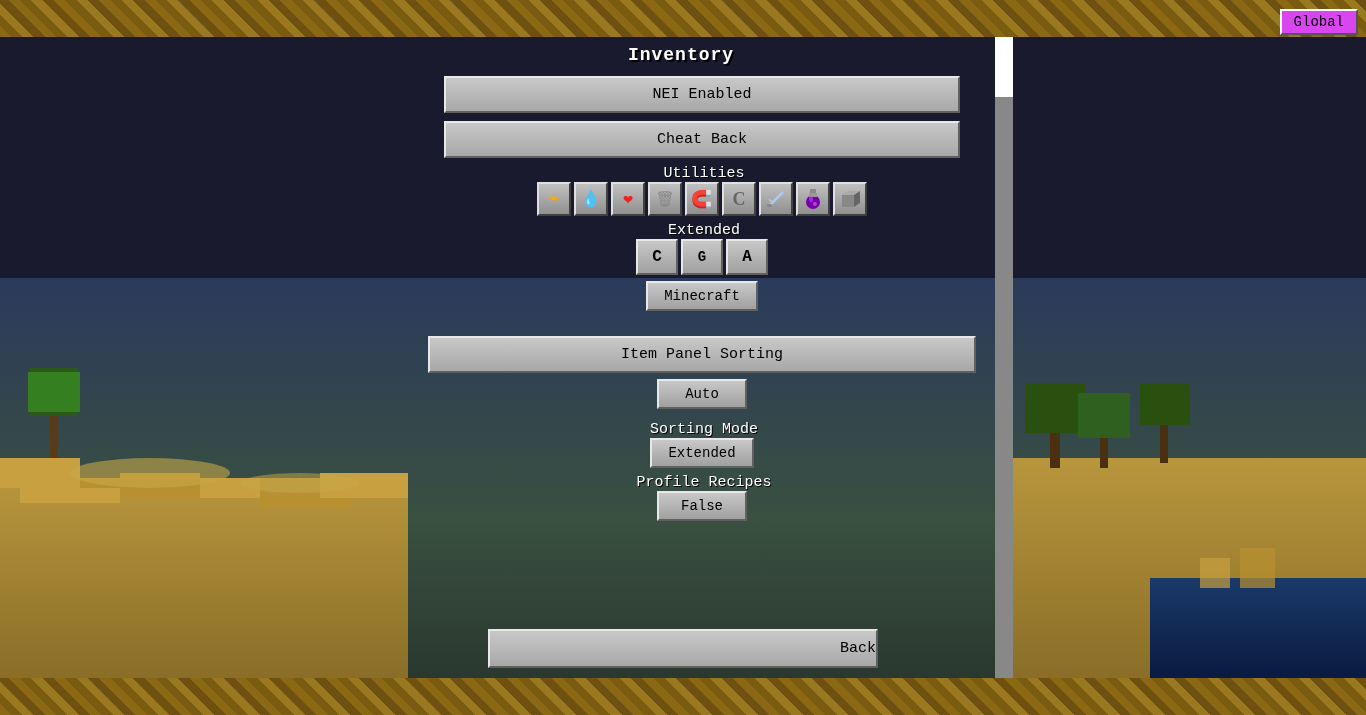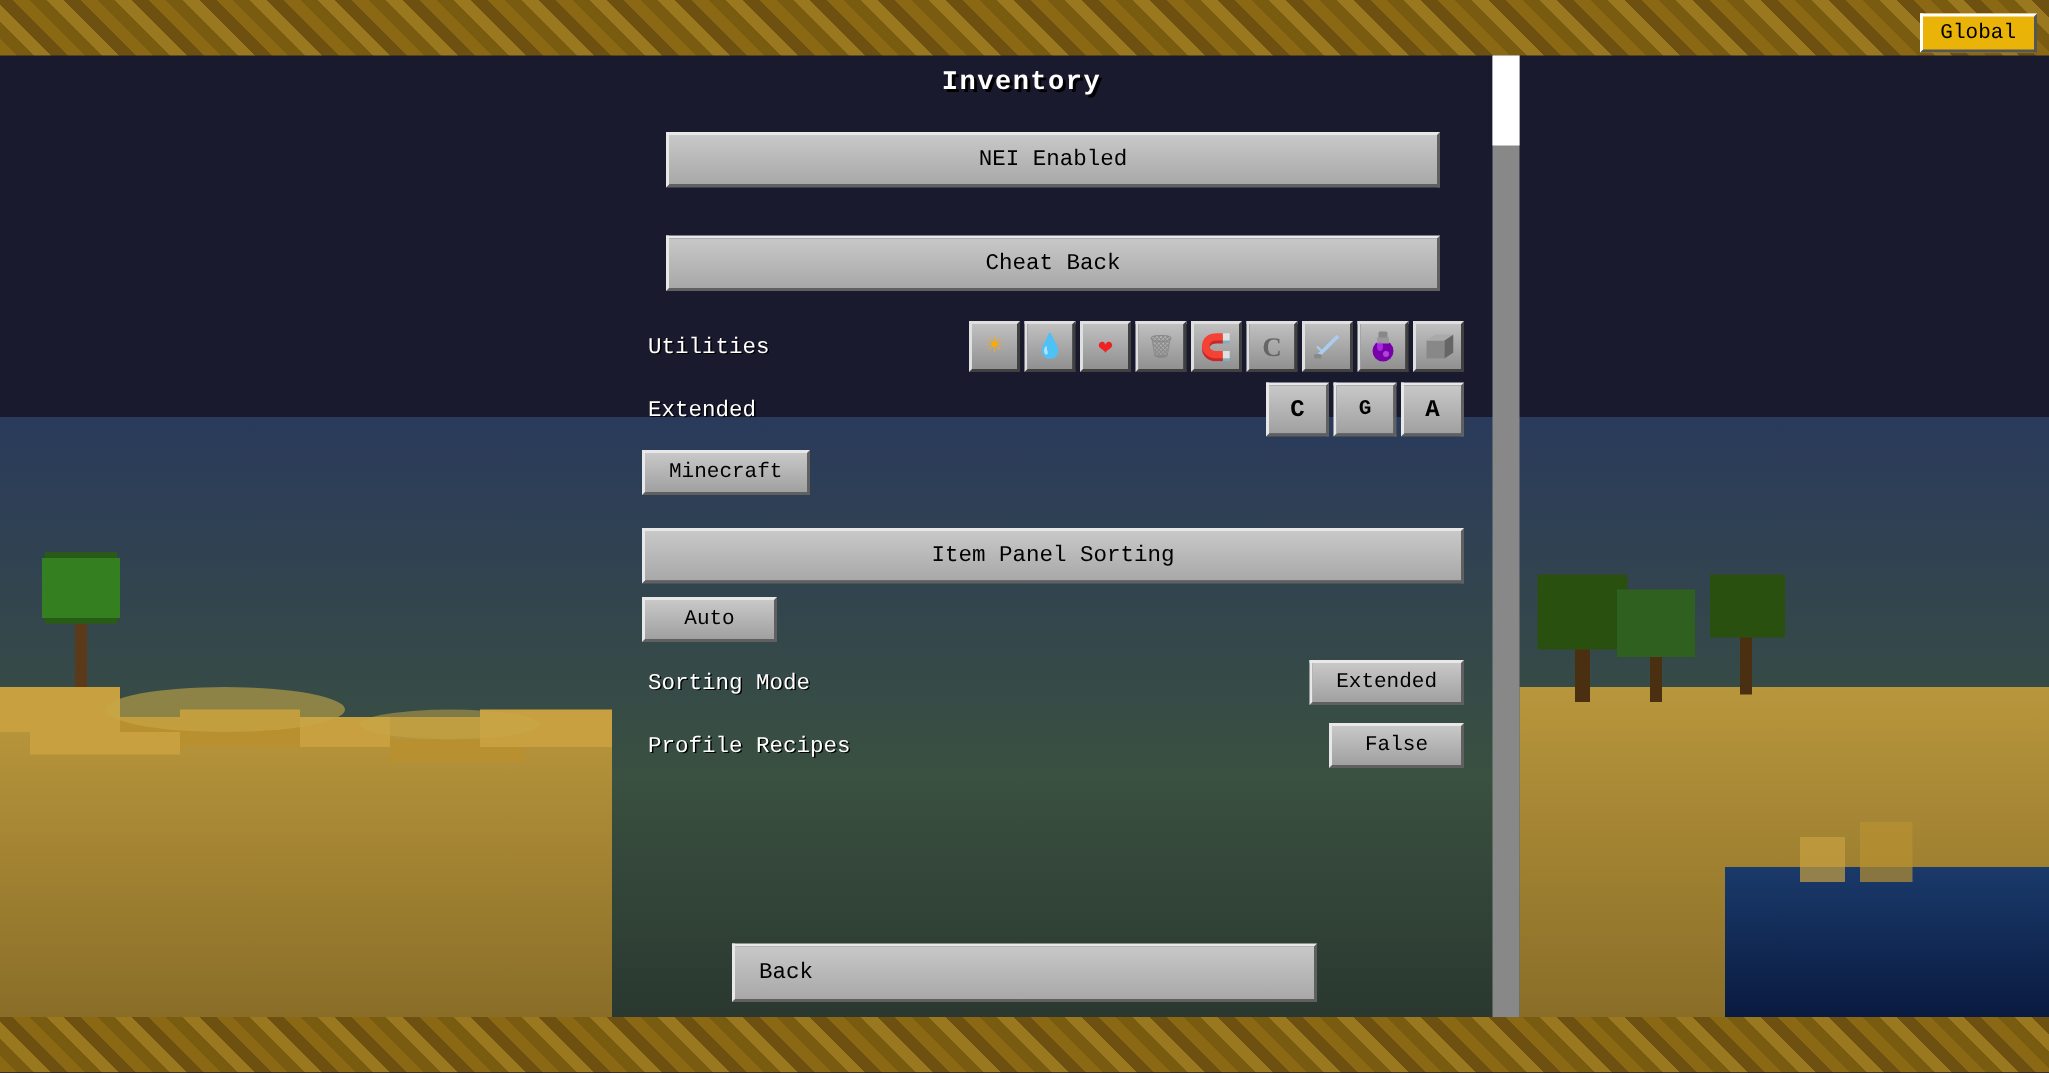--- a/index.html
+++ b/index.html
@@ -68,21 +68,21 @@
       font-weight: bold;
       letter-spacing: 1px;
       text-shadow: 2px 2px #000;
     }
 
     
     .global-btn {
       position: absolute;
       top: 9px;
       right: 8px;
-      background: #eab308;
+      background: #d946ef;
       border: 2px solid;
       border-color: #fff #555 #555 #fff;
       padding: 3px 12px;
       color: #000;
       font-family: 'Courier New', monospace;
       font-size: 14px;
       cursor: pointer;
       z-index: 35;
     }
 
@@ -95,41 +95,42 @@
       z-index: 20;
       display: flex;
       flex-direction: column;
       gap: 0;
       padding: 0;
     }
 
     
     .full-btn {
       width: 516px;
-      margin: 16px auto;
+      margin: 4px auto;
       display: block;
       background: linear-gradient(180deg, #c8c8c8 0%, #a8a8a8 100%);
       border: 2px solid;
       border-color: #e8e8e8 #606060 #606060 #e8e8e8;
       color: #000;
       font-family: 'Courier New', monospace;
       font-size: 15px;
       text-align: center;
       padding: 8px 4px;
       cursor: pointer;
       text-shadow: none;
     }
 
     
     .settings-row {
       display: flex;
       align-items: center;
       width: 548px;
       margin: 3px auto;
       min-height: 36px;
+      flex-direction: column;
     }
 
     .row-label {
       color: #fff;
       font-family: 'Courier New', monospace;
       font-size: 15px;
       text-shadow: 1px 1px #000;
       flex: 1;
       padding-left: 4px;
     }
@@ -208,22 +209,22 @@
       bottom: 47px;
       left: 50%;
       transform: translateX(-50%);
       width: 390px;
       background: linear-gradient(180deg, #c8c8c8 0%, #a8a8a8 100%);
       border: 2px solid;
       border-color: #e8e8e8 #606060 #606060 #e8e8e8;
       color: #000;
       font-family: 'Courier New', monospace;
       font-size: 15px;
-      text-align: left;
-      padding: 9px 16px;
+      text-align: right;
+      padding: 9px 0;
       cursor: pointer;
       z-index: 30;
     }
 
     
     .terrain-svg {
       position: absolute;
       bottom: 37px;
       left: 0;
       width: 1366px;

